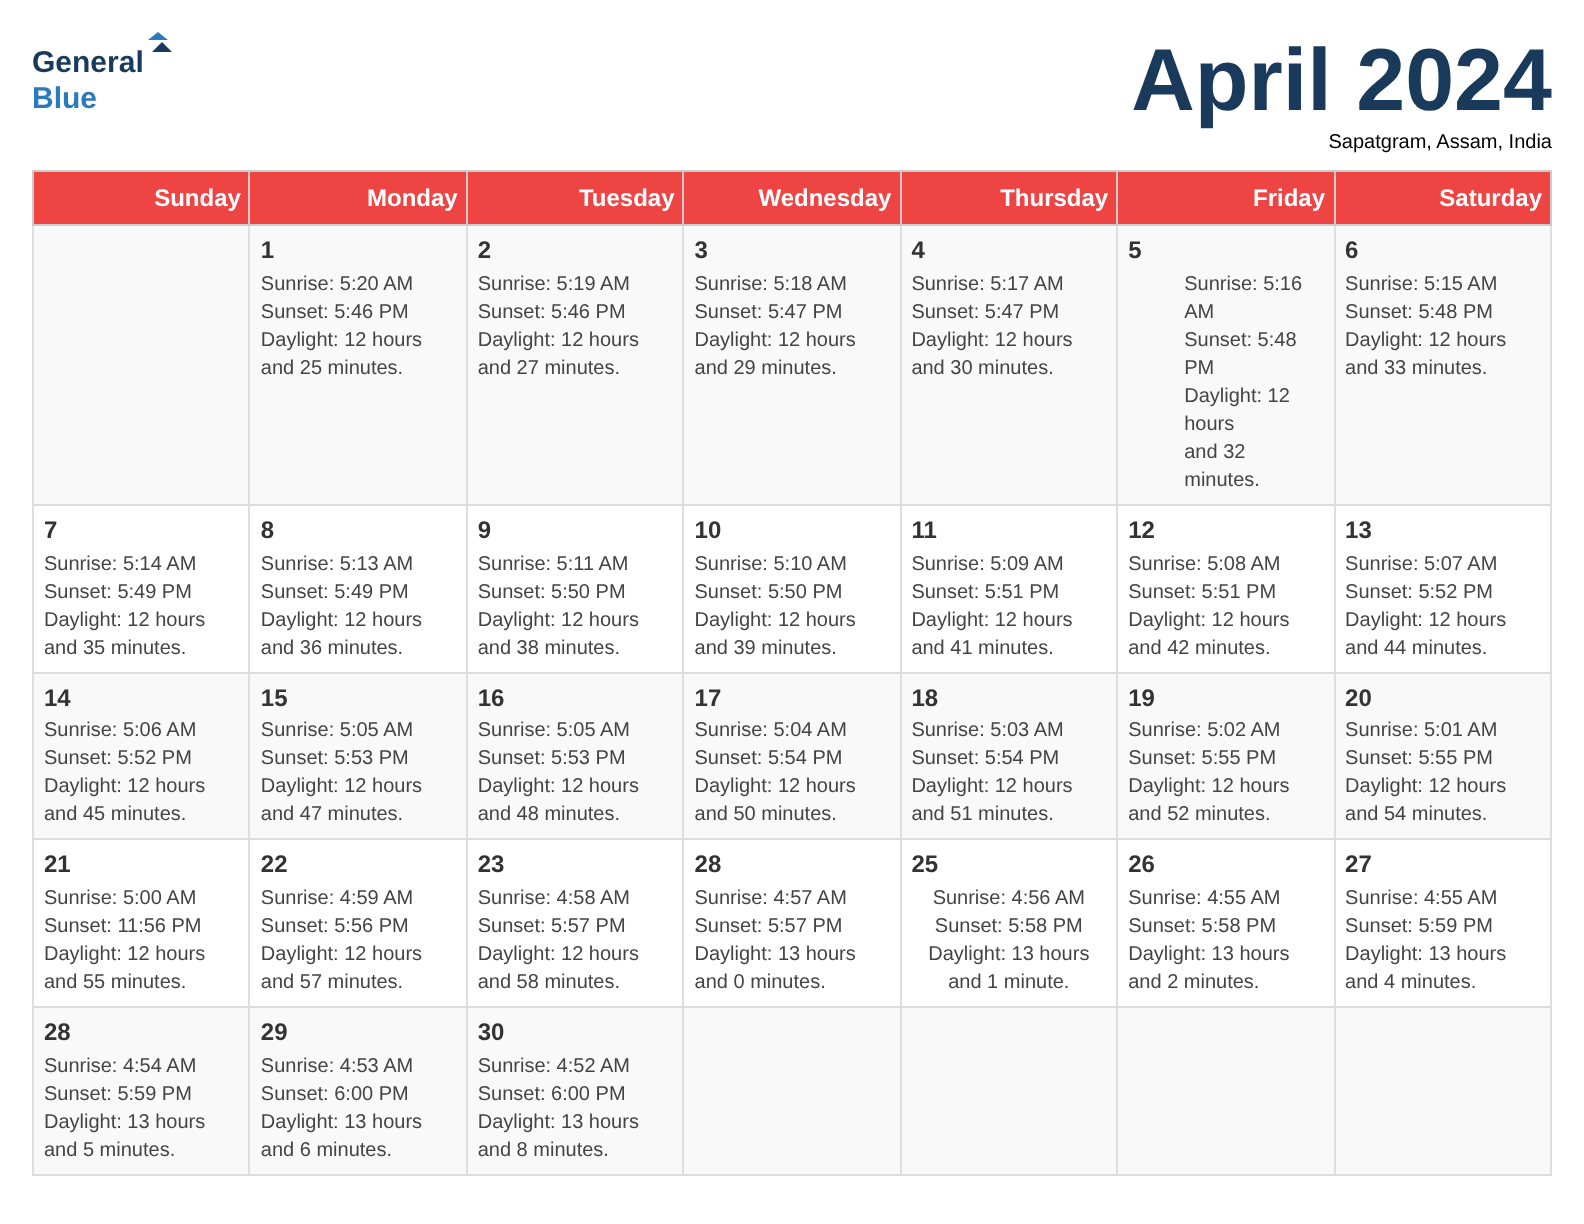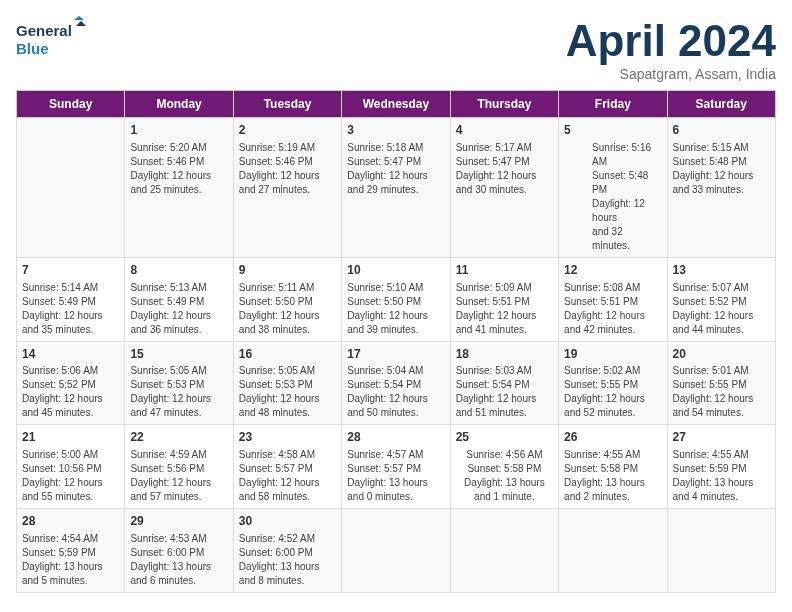--- a/index.html
+++ b/index.html
@@ -24,33 +24,33 @@
     }
     .title-block {
       text-align: right;
     }
     .month-title {
       font-size: 44px;
       font-weight: bold;
       color: #1a3a5c;
     }
     .subtitle {
-      font-size: 14px;
-      color: #737373;
+      font-size: 10px;
+      color: #000000;
     }
     table {
       width: 100%;
       border-collapse: collapse;
       font-size: 11px;
     }
     thead tr th {
-      background-color: #701a75;
+      background-color: #ef4444;
       color: #fff;
       padding: 6px 4px;
-      text-align: center;
+      text-align: right;
       font-size: 12px;
       font-weight: bold;
       border: 1px solid #ccc;
     }
     tbody tr td {
       vertical-align: top;
       padding: 4px 5px;
       border: 1px solid #ddd;
       width: calc(100% / 7);
       min-height: 80px;
@@ -252,21 +252,21 @@
           <div class="cell-info" style="white-space: pre-line;">Sunrise: 5:01 AM
 Sunset: 5:55 PM
 Daylight: 12 hours
 and 54 minutes.</div>
         </td>
       </tr>
       <tr>
         <td>
           <span class="date-num">21</span>
           <div class="cell-info" style="white-space: pre-line;">Sunrise: 5:00 AM
-Sunset: 10:56 PM
+Sunset: 11:56 PM
 Daylight: 12 hours
 and 55 minutes.</div>
         </td>
         <td>
           <span class="date-num">22</span>
           <div class="cell-info" style="white-space: pre-line;">Sunrise: 4:59 AM
 Sunset: 5:56 PM
 Daylight: 12 hours
 and 57 minutes.</div>
         </td>

